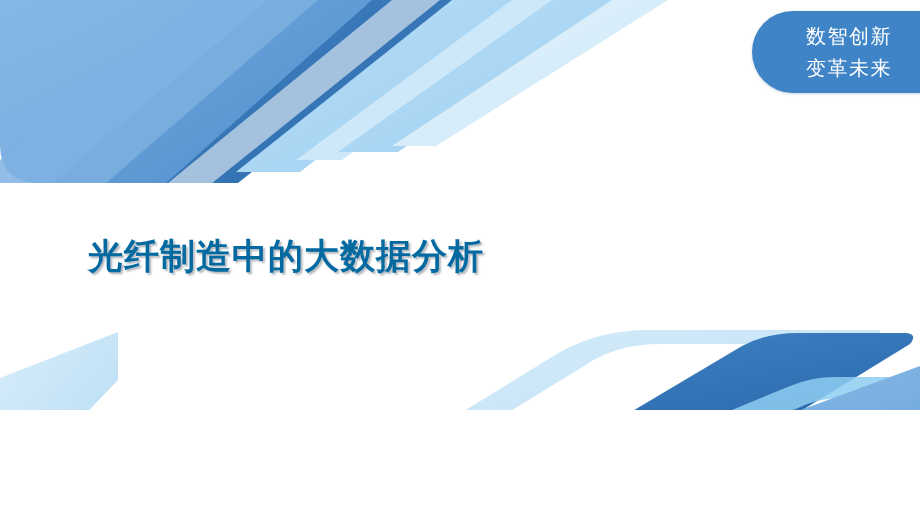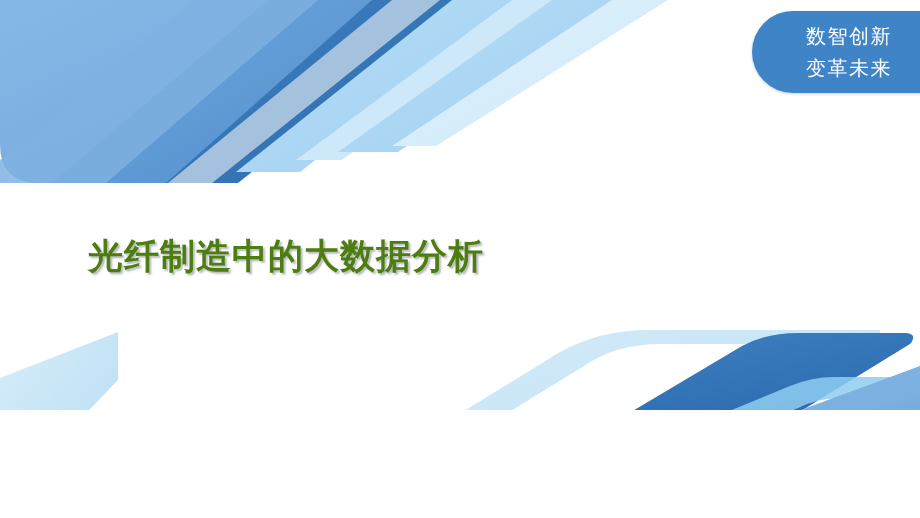--- a/index.html
+++ b/index.html
@@ -51,21 +51,21 @@
     font-family: "DejaVu Sans", sans-serif;
     white-space: pre;
   }
   #title {
     position: absolute;
     left: 88px;
     top: 233px;
     font-size: 35px;
     font-weight: bold;
     letter-spacing: 1px;
-    color: #4d7c0f;
+    color: #0369a1;
     font-family: "DejaVu Sans", sans-serif;
     text-shadow: 2px 2px 2px rgba(120,130,140,0.55);
     white-space: nowrap;
   }
 </style>
 </head>
 <body>
 
 <div id="slide">
 

